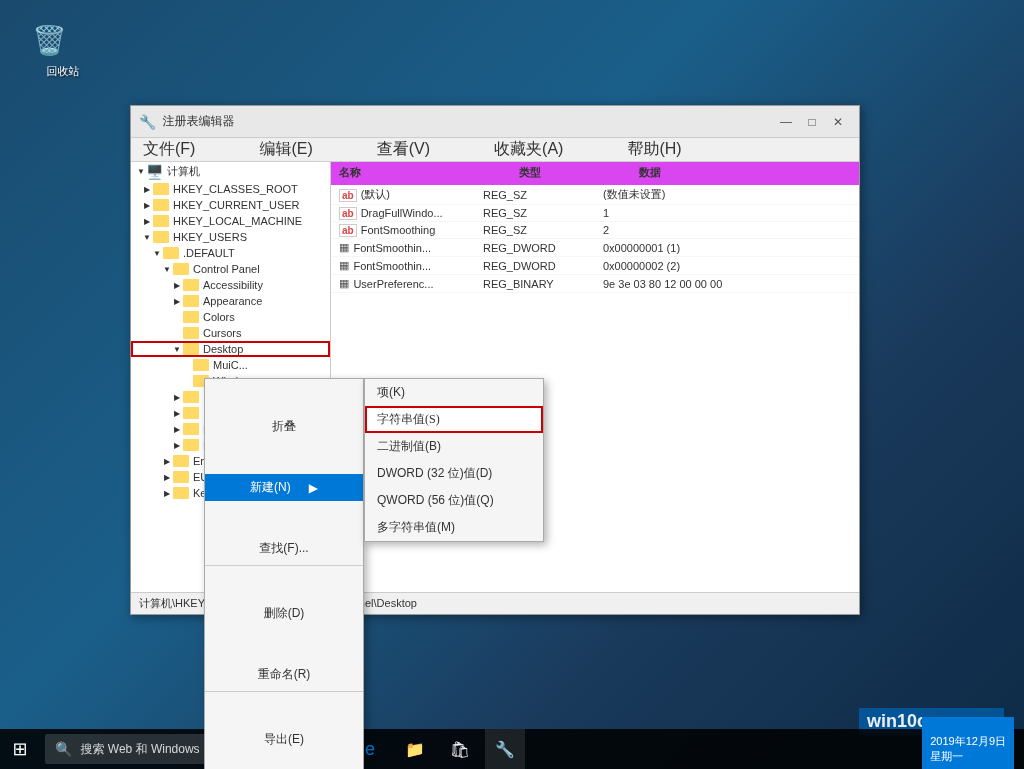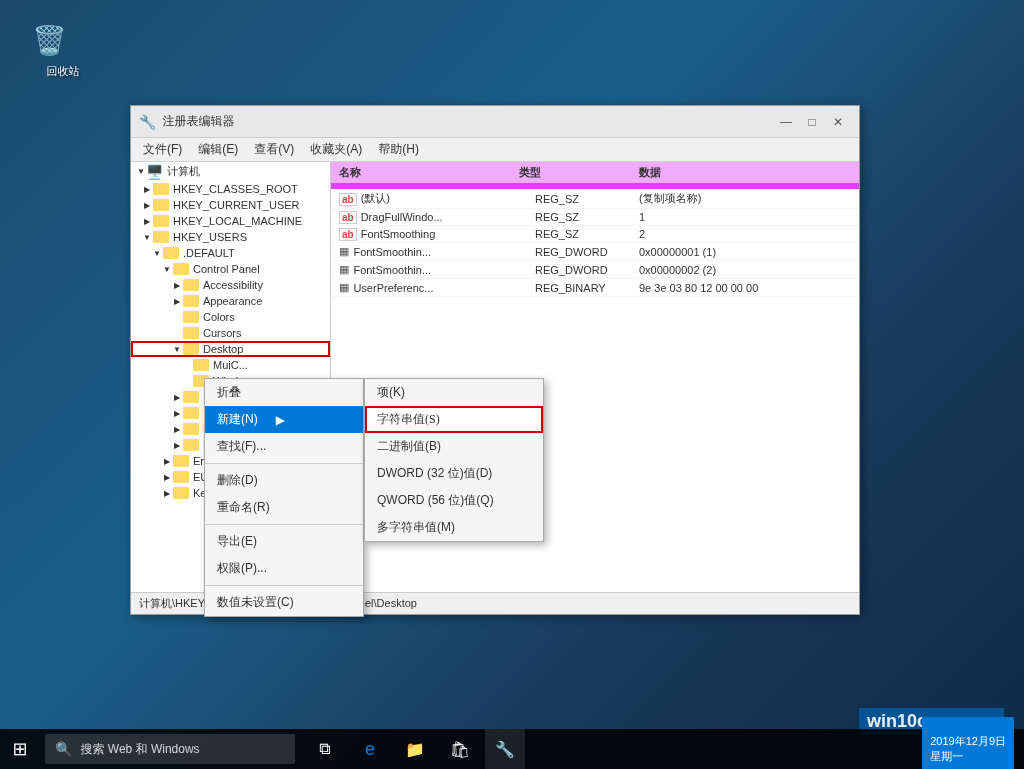--- a/index.html
+++ b/index.html
@@ -174,23 +174,24 @@
       font-size: 12px;
       cursor: pointer;
       color: #555;
     }
     .reg-menubar {
       height: 24px;
       background: #f0f0f0;
       display: flex;
       align-items: center;
       padding: 0 4px;
-      font-size: 12px;
+      font-size: 16px;
       border-bottom: 1px solid #d0d0d0;
       flex-shrink: 0;
+      gap: 48px;
     }
     .reg-menubar .menu-item {
       padding: 2px 8px;
       cursor: pointer;
       color: #333;
     }
     .reg-content {
       display: flex;
       flex: 1;
       overflow: hidden;
@@ -245,41 +246,41 @@
       font-size: 14px;
     }
     
     .right-panel {
       flex: 1;
       background: white;
       overflow: auto;
     }
     .right-panel-header {
       display: flex;
-      background: #f0abfc;
-      border-bottom: 6px solid #d946ef;
+      background: #d946ef;
+      border-bottom: 2px solid #d946ef;
       font-size: 11px;
       font-weight: bold;
       padding: 3px 8px;
       color: #333;
     }
     .right-panel-header .col-name { width: 180px; }
     .right-panel-header .col-type { width: 120px; }
     .right-panel-header .col-data { flex: 1; }
     .reg-row {
       display: flex;
       align-items: center;
       font-size: 11px;
       padding: 2px 8px;
       border-bottom: 1px solid #f5f5f5;
       color: #333;
       cursor: pointer;
     }
-    .reg-row .col-name { width: 196px; display: flex; align-items: center; gap: 4px; }
-    .reg-row .col-type { width: 104px; }
+    .reg-row .col-name { width: 144px; display: flex; align-items: center; gap: 4px; }
+    .reg-row .col-type { width: 120px; }
     .reg-row .col-data { flex: 1; }
     
     .reg-statusbar {
       height: 22px;
       background: #f0f0f0;
       border-top: 1px solid #ccc;
       display: flex;
       align-items: center;
       padding: 0 8px;
       font-size: 11px;
@@ -296,22 +297,23 @@
       border: 1px solid #aaa;
       box-shadow: 3px 3px 8px rgba(0,0,0,0.3);
       z-index: 200;
       font-size: 12px;
     }
     .ctx-item {
       padding: 5px 12px;
       cursor: pointer;
       display: flex;
       align-items: center;
-      justify-content: flex-start;
-      color: #333;
+      justify-content: center;
+      color: #333;
+      margin-top: 34px;
     }
     .ctx-item.highlighted { background: #0078d7; color: white; gap: 18px; }
     .ctx-divider { height: 1px; background: #ccc; margin: 3px 0; }
     
     .submenu {
       position: absolute;
       top: 378px;
       left: 364px;
       width: 180px;
       background: #f5f5f5;
@@ -484,21 +486,21 @@
           <span class="col-data">数据</span>
         </div>
 
         <div id="reg-rows">
             <div class="reg-row">
     <div class="col-name">
                 <span><span style="font-size:10px;color:#d44;font-weight:bold;background:#fff;border:1px solid #ccc;padding:0 2px;">ab</span></span>
                 <span>(默认)</span>
               </div>
     <div class="col-type">REG_SZ</div>
-    <div class="col-data">(复制项名称)</div>
+    <div class="col-data">(数值未设置)</div>
   </div>
             <div class="reg-row">
     <div class="col-name">
                 <span><span style="font-size:10px;color:#d44;font-weight:bold;background:#fff;border:1px solid #ccc;padding:0 2px;">ab</span></span>
                 <span>DragFullWindo...</span>
               </div>
     <div class="col-type">REG_SZ</div>
     <div class="col-data">1</div>
   </div>
             <div class="reg-row">

